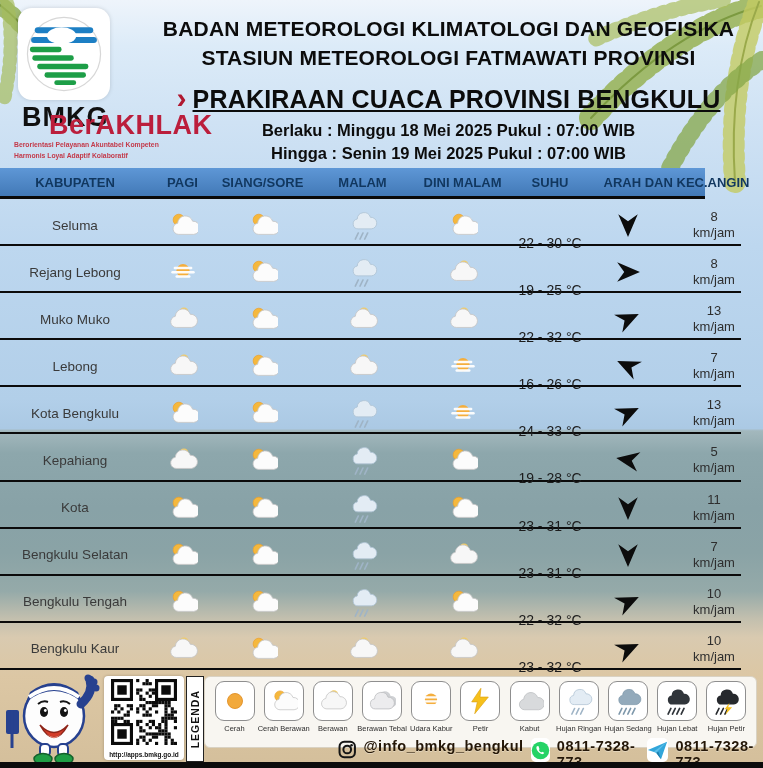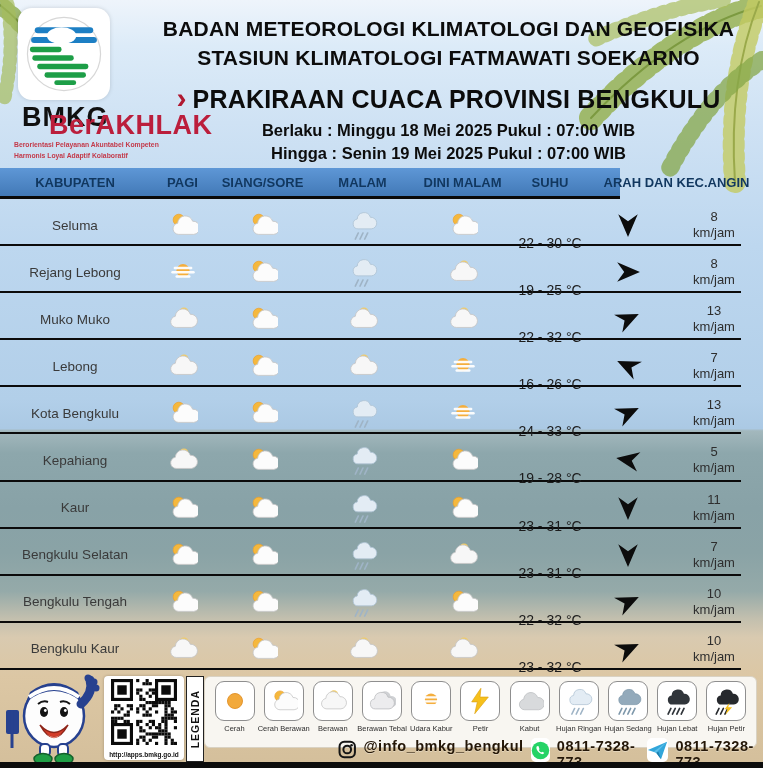--- a/index.html
+++ b/index.html
@@ -12,29 +12,29 @@
   .abs{position:absolute;}
 
   
   .logo-box{left:18px;top:8px;width:120px;}
   .logo-white{width:92px;height:92px;background:#fff;border-radius:14px;display:flex;align-items:center;justify-content:center;box-shadow:0 0 4px rgba(0,0,0,.15);}
   .bmkg-word{font-weight:bold;font-size:27px;color:#101010;letter-spacing:1px;margin:2px 0 0 4px;}
   .header-center{left:140px;right:6px;top:14px;text-align:center;color:#0c0c0c;}
   .org{font-weight:bold;font-size:21px;line-height:29px;letter-spacing:.2px;}
   .title-row{margin-top:13px;display:flex;align-items:center;justify-content:center;gap:6px;}
   .chevron{color:#b01931;font-weight:bold;font-size:30px;line-height:20px;transform:translateY(-2px);}
-  .main-title{font-weight:bold;font-size:25px;letter-spacing:.2px;}
+  .main-title{font-weight:bold;font-size:25px;letter-spacing:.2px;text-decoration:underline;}
   .valid{font-weight:bold;font-size:16.5px;margin-top:7px;}
   .valid2{font-weight:bold;font-size:16.5px;margin-top:4px;}
   .berakhlak{left:14px;top:112px;width:170px;}
   .ber-title{font-weight:bold;font-size:27px;color:#bb1e3c;letter-spacing:.5px;line-height:27px;margin-left:35px;}
   .ber-sub{font-size:6.8px;color:#c33a4a;font-weight:bold;line-height:8.5px;margin-top:2px;}
 
   
-  .thead{left:0;top:168px;width:620px;height:28px;
+  .thead{left:0;top:168px;width:705px;height:28px;
     background:linear-gradient(180deg,#5e97d6,#4279b7);
     border-bottom:3px solid #0a0a0a;display:grid;
     grid-template-columns:150px 65px 95px 105px 95px 80px 173px;
     align-items:center;color:#11375f;font-size:13px;font-weight:bold;text-align:center;}
   .rows{left:0;top:199px;width:741px;}
   .trow{display:grid;grid-template-columns:150px 65px 95px 105px 95px 80px 75px 98px;
     align-items:center;height:45.1px;border-bottom:2.2px solid #0b0b0b;text-align:center;}
   .cell.name{font-size:13.5px;color:#3a3a3a;}
   .cell.icon svg{display:block;margin:0 auto;}
   .cell.suhu{font-size:14px;color:#1c1c1c;margin-top:36px;}
@@ -97,21 +97,21 @@
           <rect x="16" y="47" width="34" height="4.5" rx="2" fill="#1d9e47"></rect>
           <rect x="24" y="53.5" width="18" height="4" rx="2" fill="#1d9e47"></rect>
         </g>
       </svg>
     </div>
     <div class="bmkg-word">BMKG</div>
   </div>
 
   <div class="abs header-center">
     <div class="org">BADAN METEOROLOGI KLIMATOLOGI DAN GEOFISIKA</div>
-    <div class="org">STASIUN KLIMATOLOGI FATMAWATI SOEKARNO</div>
+    <div class="org">STASIUN METEOROLOGI FATMAWATI PROVINSI</div>
     <div class="title-row">
       <span class="chevron">›</span>
       <span class="main-title">PRAKIRAAN CUACA PROVINSI BENGKULU</span>
     </div>
     <div class="valid">Berlaku : Minggu 18 Mei 2025 Pukul : 07:00 WIB</div>
     <div class="valid2">Hingga : Senin 19 Mei 2025 Pukul : 07:00 WIB</div>
   </div>
 
   <div class="abs berakhlak">
     <div class="ber-title">BerAKHLAK</div>
@@ -402,21 +402,21 @@
           <svg width="26" height="26" viewBox="0 0 24 24" style="transform:rotate(190deg)">
             <path d="M23 12 2 3 8.5 12 2 21 Z" fill="#0c0c0c"></path>
           </svg>
         </div>
         <div class="cell speed">
           <div>5</div>
           <div>km/jam</div>
         </div>
       </div>
       <div class="trow">
-        <div class="cell name">Kaur</div>
+        <div class="cell name">Kota</div>
         <div class="cell icon">
           <svg width="30" height="30" viewBox="0 0 32 32" aria-hidden="true">
             <circle cx="11.5" cy="10.5" r="6" fill="#F5B83D" stroke="#EDA22C" stroke-width=".8"></circle>
             <g transform="translate(2.5,2)">
               <path d="M25 24H9a6 6 0 0 1-1.2-11.9 8.2 8.2 0 0 1 16-2.1A6.2 6.2 0 0 1 25 24z" fill="#FCFCFC" stroke="#C6C6C6" stroke-width=".9"></path>
             </g>
           </svg>
         </div>
         <div class="cell icon">
           <svg width="30" height="30" viewBox="0 0 32 32" aria-hidden="true">

